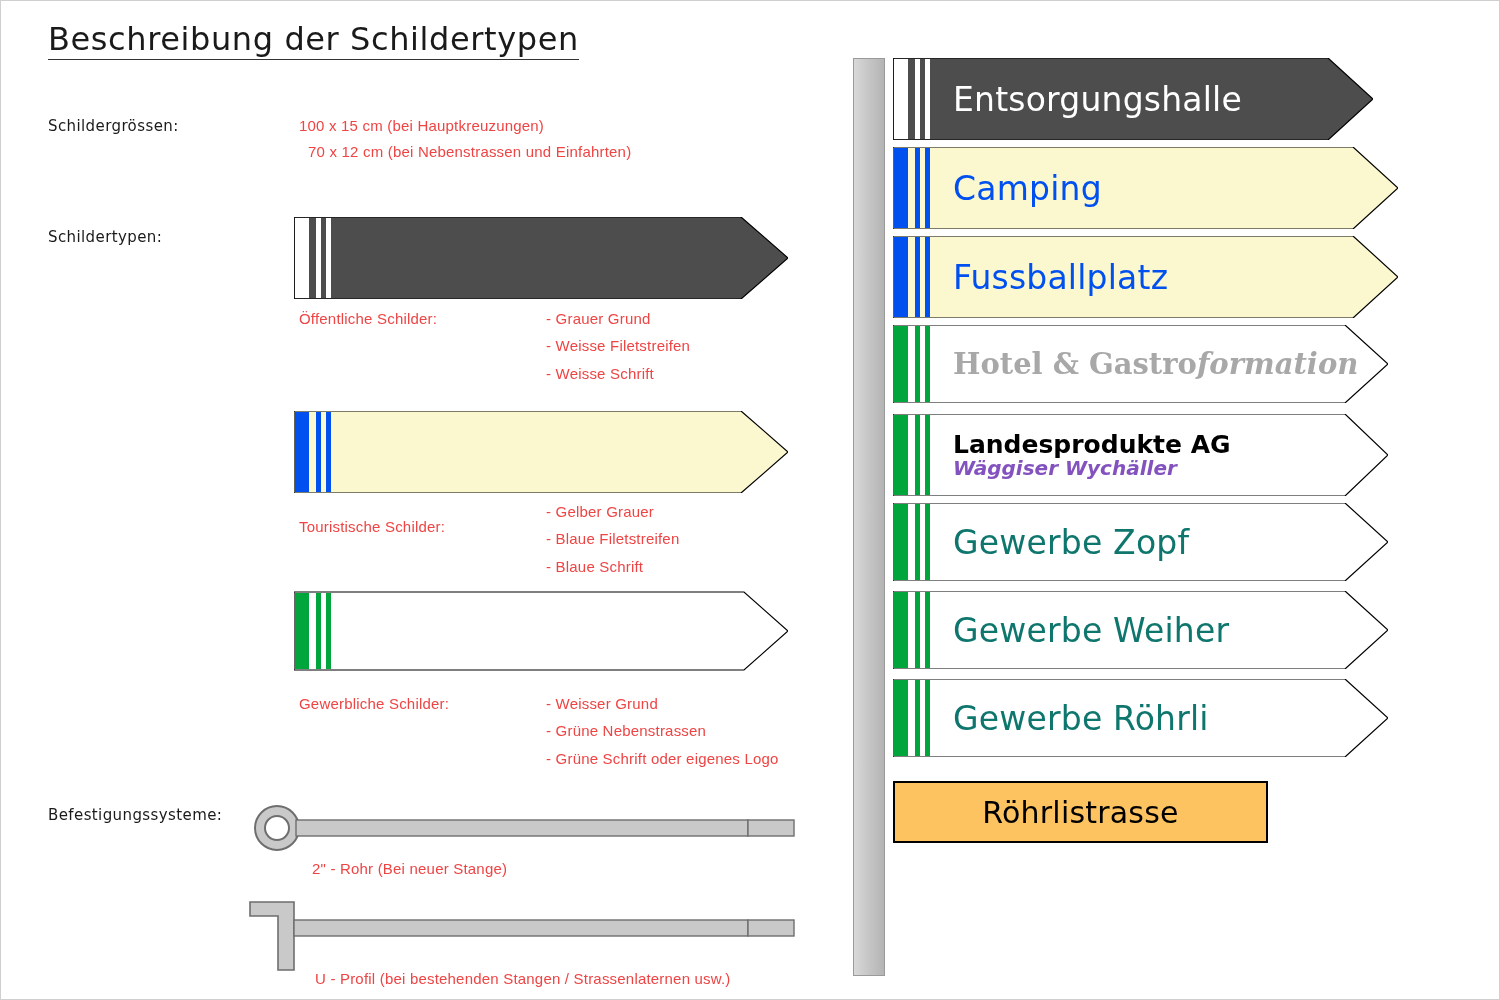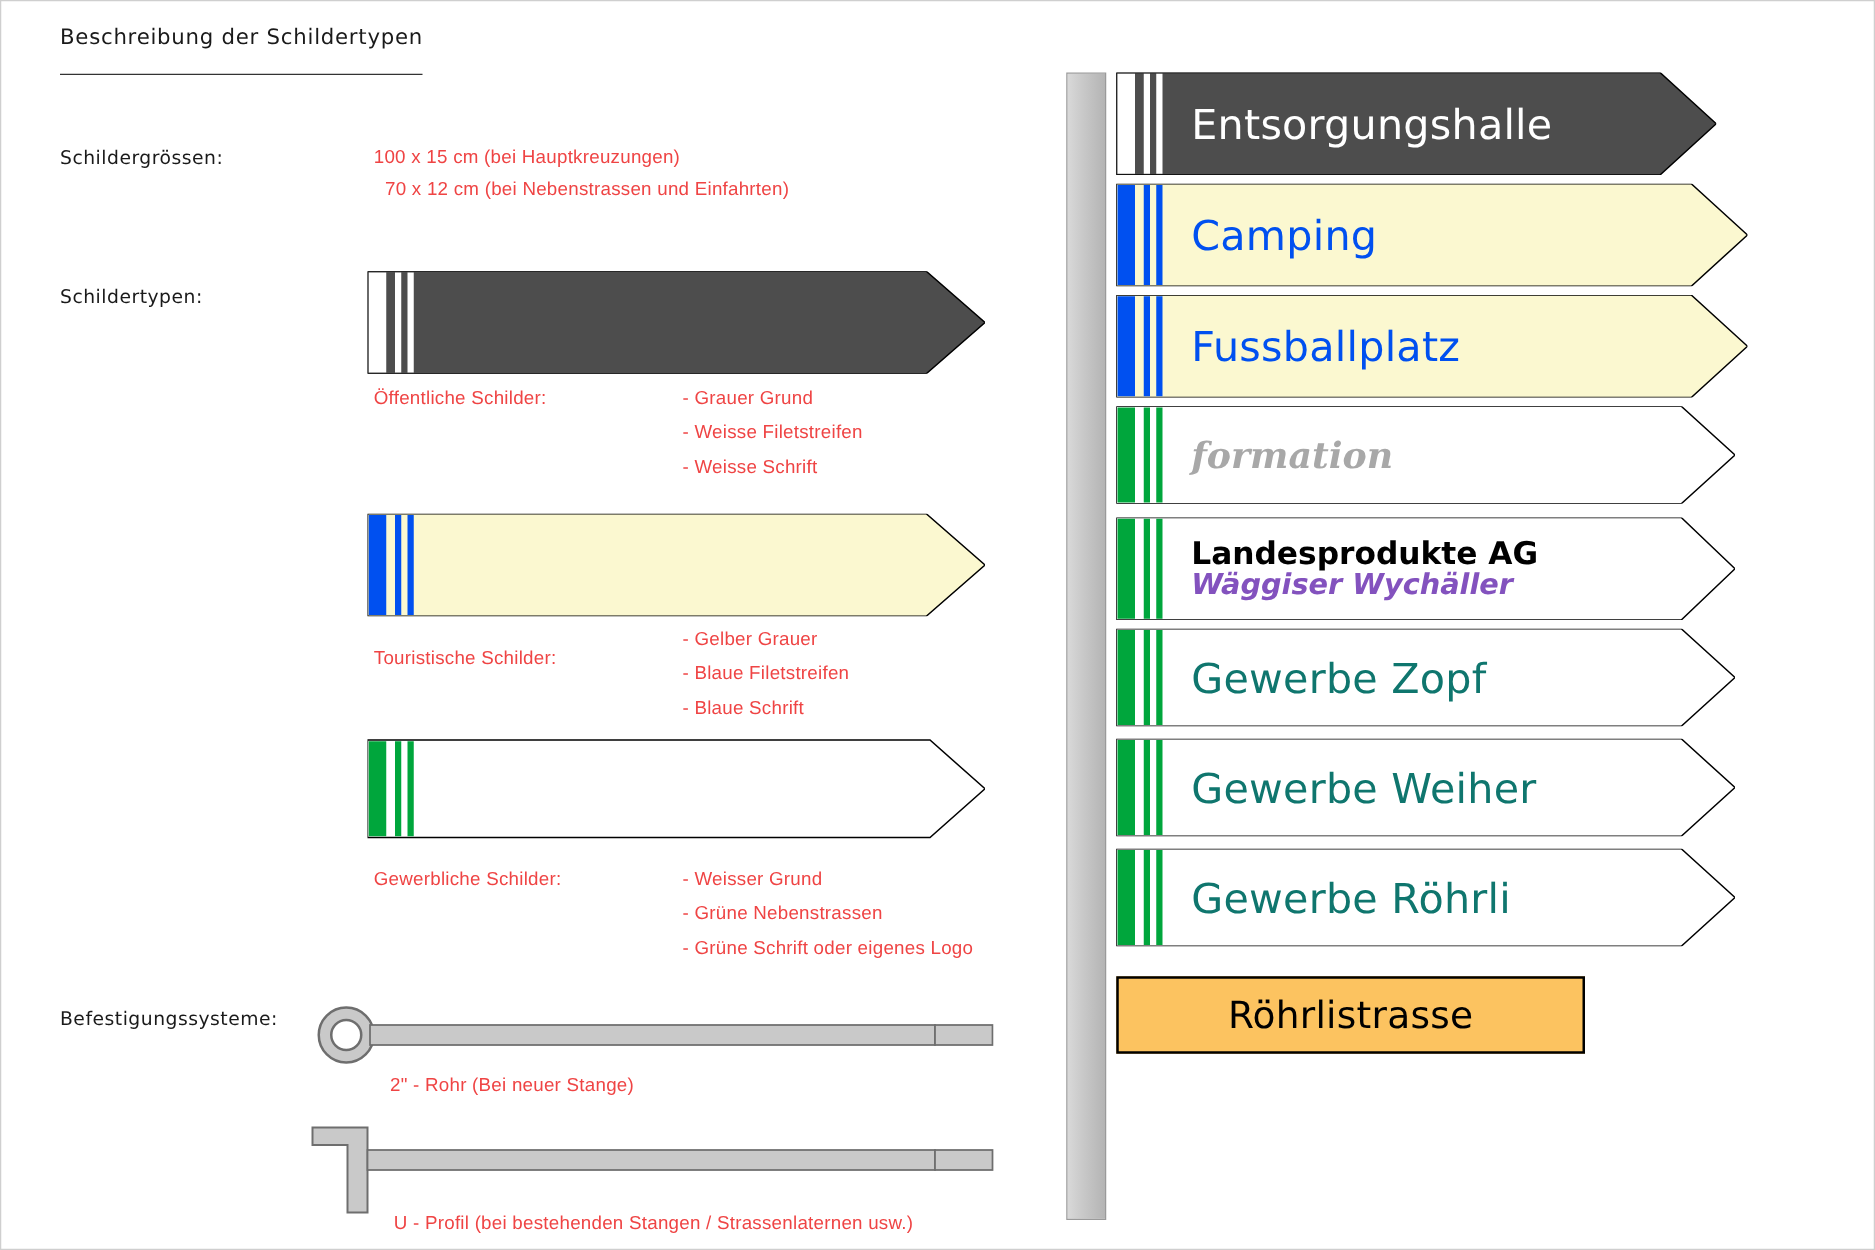--- a/index.html
+++ b/index.html
@@ -20,25 +20,25 @@
     width: 1500px; height: 1000px;
     box-sizing: border-box;
     border: 1px solid #cfcfcf;
     pointer-events: none;
   }
 
   
   #title {
     position: absolute;
     left: 48px; top: 20px;
-    font-size: 17px;
+    font-size: 32px;
     letter-spacing: 0.6px;
     color: #1a1a1a;
     border-bottom: 1.5px solid #333;
-    padding-bottom: 19px;
+    padding-bottom: 1px;
     font-family: "DejaVu Sans", sans-serif;
     font-weight: 400;
   }
 
   .lbl {
     position: absolute;
     font-size: 15px;
     color: #1a1a1a;
     letter-spacing: 0.4px;
     font-family: "DejaVu Sans", sans-serif;
@@ -117,21 +117,21 @@
   }
   .t-landes {
     font-family: "DejaVu Sans", sans-serif;
     font-size: 25px;
     font-weight: bold;
     color: #000000;
     line-height: 1.08;
   }
   .t-waeggiser {
     font-family: "DejaVu Sans", sans-serif;
-    font-size: 23px;
+    font-size: 20px;
     font-weight: bold;
     font-style: italic;
     color: #8352be;
     line-height: 1.08;
   }
   .two-line {
     position: absolute;
     left: 60px; top: 0; height: 100%;
     display: flex; flex-direction: column; justify-content: center;
     white-space: nowrap;
@@ -257,20 +257,21 @@
 </div>
 
 <div class="signrow" style="top:325px; width:495px; height:78px;">
   <svg class="sign-svg" width="495" height="78" viewBox="0 0 495 78">
     <polygon points="0,0 452,0 495,39 452,78 0,78" fill="#ffffff" stroke="#000000" stroke-width="1.2"></polygon>
     <rect x="1" y="1" width="14" height="76" fill="#00a63c"></rect>
     <rect x="22" y="1" width="5" height="76" fill="#00a63c"></rect>
     <rect x="32" y="1" width="5" height="76" fill="#00a63c"></rect>
   </svg>
   <div class="sign-text t-hotel">
+    <span>Hotel &amp; Gastro</span>
       <span class="ital">formation</span>
   </div>
 </div>
 
 <div class="signrow" style="top:414px; width:495px; height:82px;">
   <svg class="sign-svg" width="495" height="82" viewBox="0 0 495 82">
     <polygon points="0,0 452,0 495,41 452,82 0,82" fill="#ffffff" stroke="#000000" stroke-width="1.2"></polygon>
     <rect x="1" y="1" width="14" height="80" fill="#00a63c"></rect>
     <rect x="22" y="1" width="5" height="80" fill="#00a63c"></rect>
     <rect x="32" y="1" width="5" height="80" fill="#00a63c"></rect>

